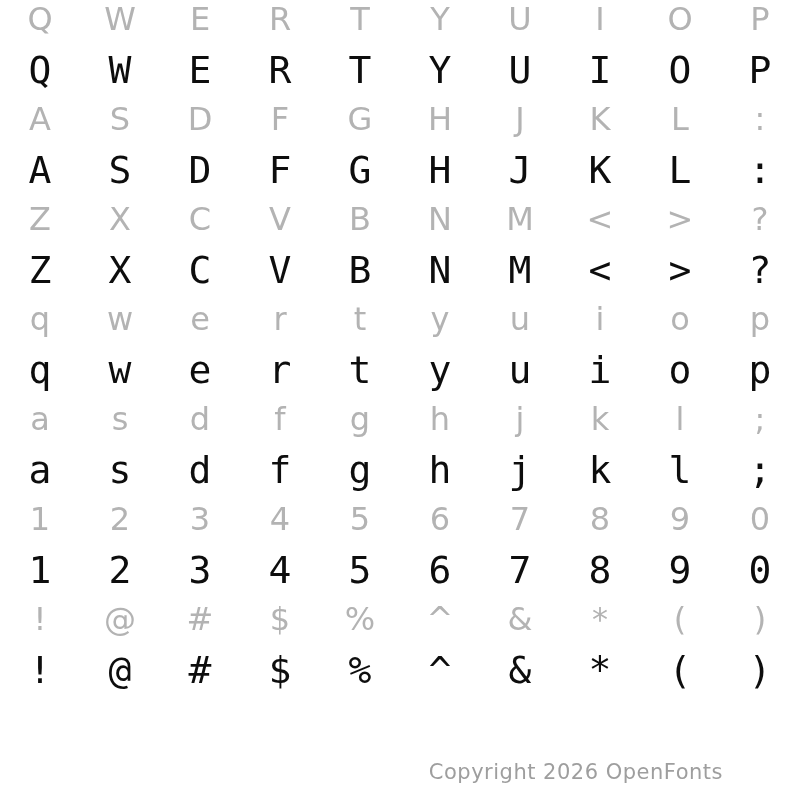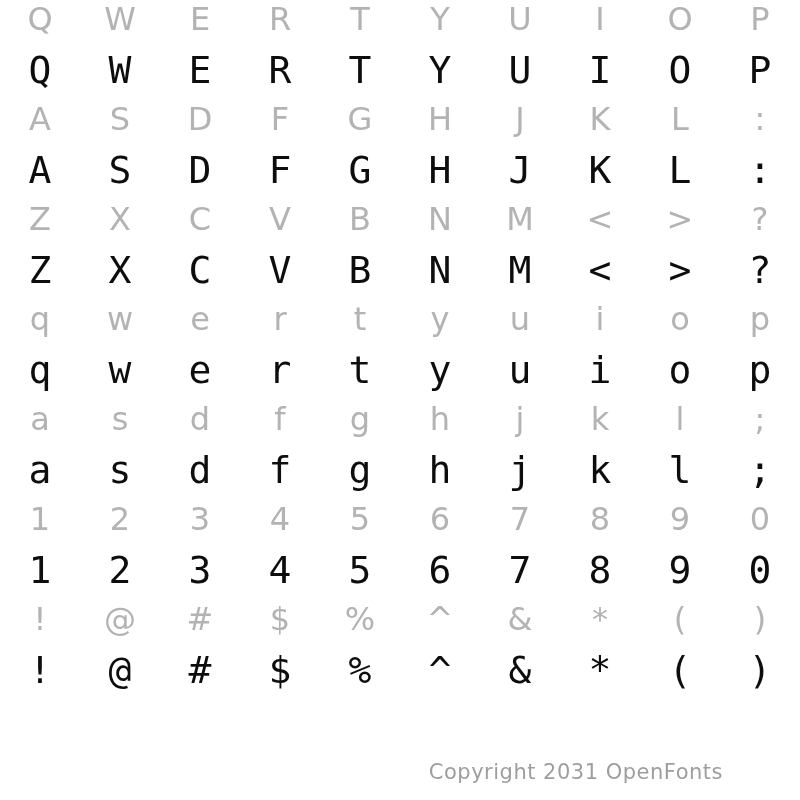--- a/index.html
+++ b/index.html
@@ -247,13 +247,13 @@
         <span class="cell">%</span>
         <span class="cell">^</span>
         <span class="cell">&amp;</span>
         <span class="cell">*</span>
         <span class="cell">(</span>
         <span class="cell">)</span>
       </div>
     </div>
   </div>
 
-<div class="footer">Copyright 2031 OpenFonts</div>
+<div class="footer">Copyright 2026 OpenFonts</div>
 
 </body></html>

